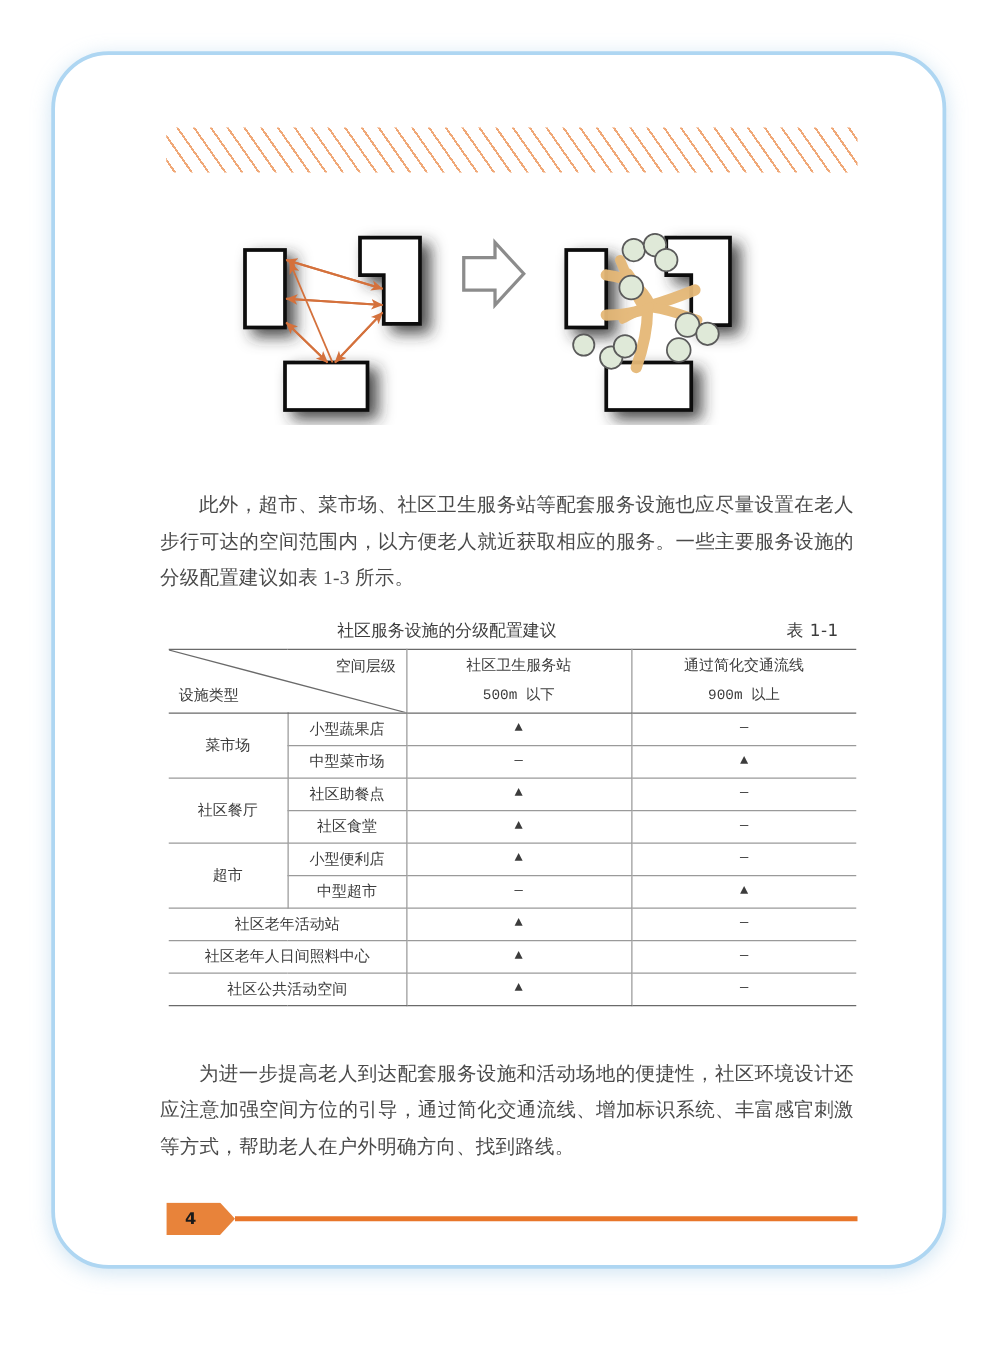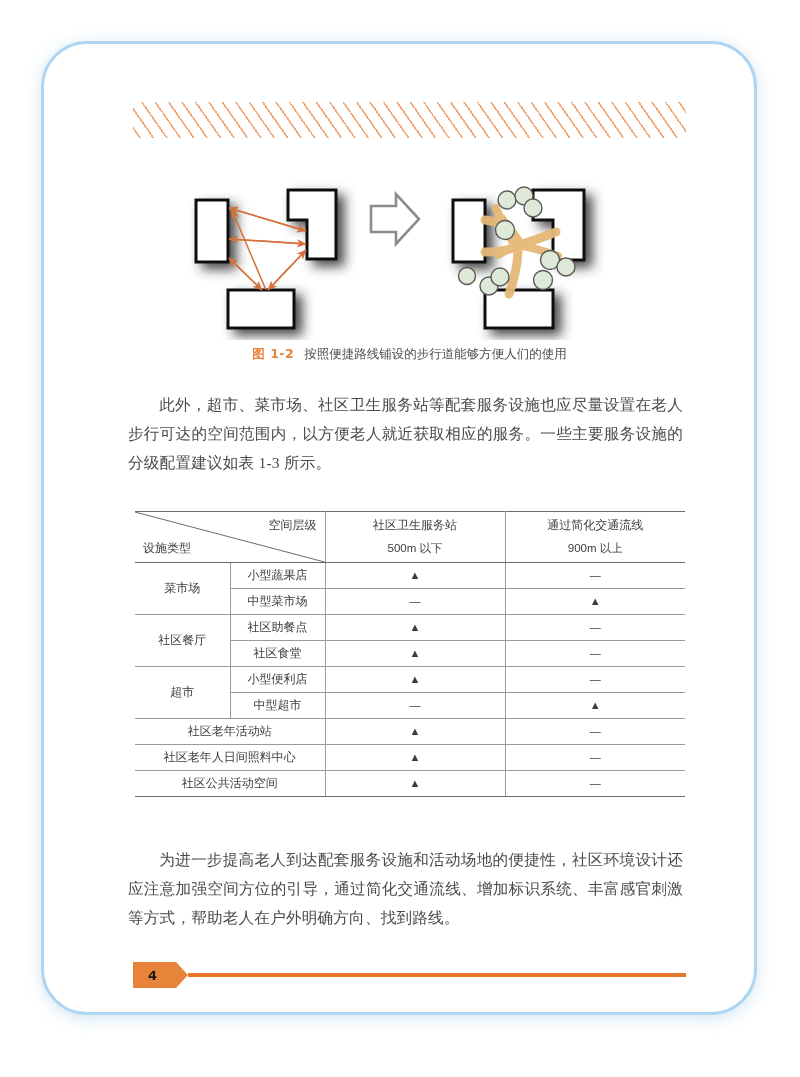--- a/index.html
+++ b/index.html
@@ -135,22 +135,22 @@
   #table-number {
     position: absolute;
     right: 14px; top: 0;
     white-space: nowrap;
     letter-spacing: 0.4px;
   }
 
   table.data {
     border-collapse: collapse;
     width: 550px;
-    margin-top: 15px;
-    font-family: Liberation Sans, sans-serif;
+    margin-top: 1px;
+    font-family: Liberation Mono, monospace;
     font-size: 12px;
     color: #3c3c3c;
   }
   table.data td, table.data th {
     border: 1px solid #9a9a9a;
     border-left: none;
     border-right: none;
     padding: 0;
     text-align: center;
     font-weight: normal;
@@ -296,27 +296,28 @@
           <circle cx="309" cy="126" r="9"></circle>
           <circle cx="320" cy="117" r="9"></circle>
           <circle cx="370" cy="100" r="9.5"></circle>
           <circle cx="386" cy="107" r="9"></circle>
           <circle cx="363" cy="120" r="9.5"></circle>
         </g>
       </g>
     </svg>
   </div>
 
-  <div id="figure-caption">
-    <span class="fig-num">图 1-2</span><span>按照便捷路线铺设的步行道能够方便人们的使用</span>
-  </div>
 
   <div id="para-1" class="body-para">此外，超市、菜市场、社区卫生服务站等配套服务设施也应尽量设置在老人步行可达的空间范围内，以方便老人就近获取相应的服务。一些主要服务设施的分级配置建议如表 1-3 所示。</div>
 
   <div id="table-block">
+    <div id="table-title-row">
+      <span id="table-title">社区服务设施的分级配置建议</span>
+      <span id="table-number">表 1-1</span>
+    </div>
 
     <table class="data">
       <colgroup>
         <col style="width:95px">
         <col style="width:95px">
         <col style="width:180px">
         <col style="width:180px">
       </colgroup>
       <tbody>
 

